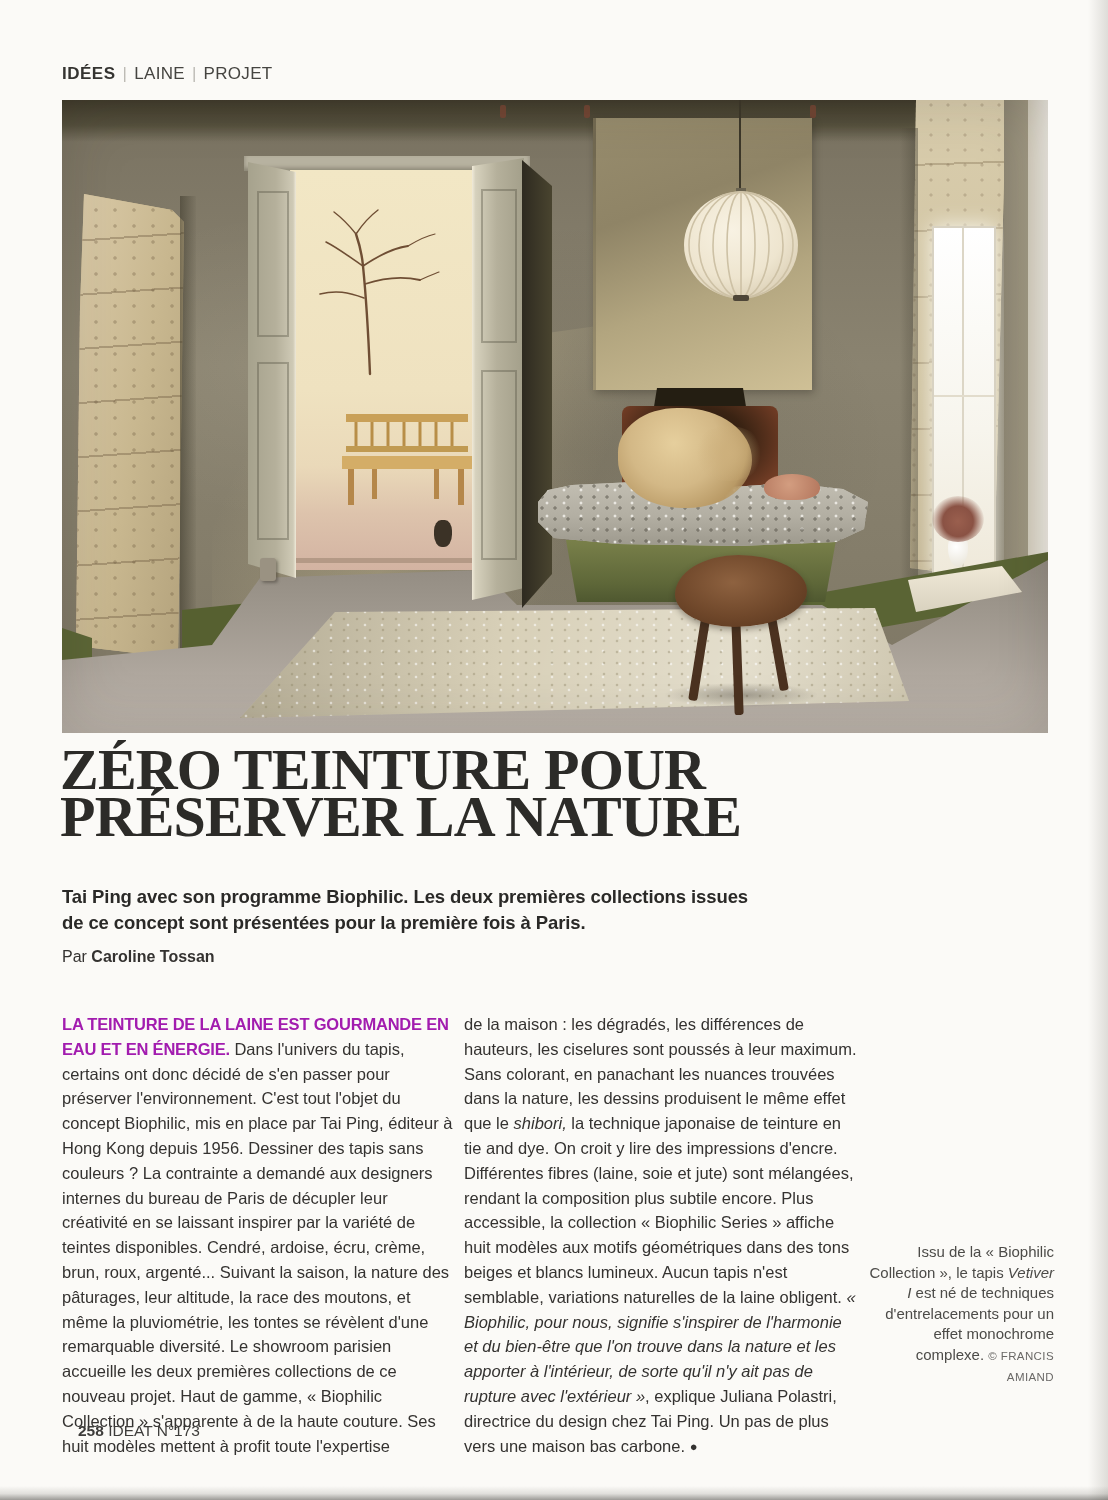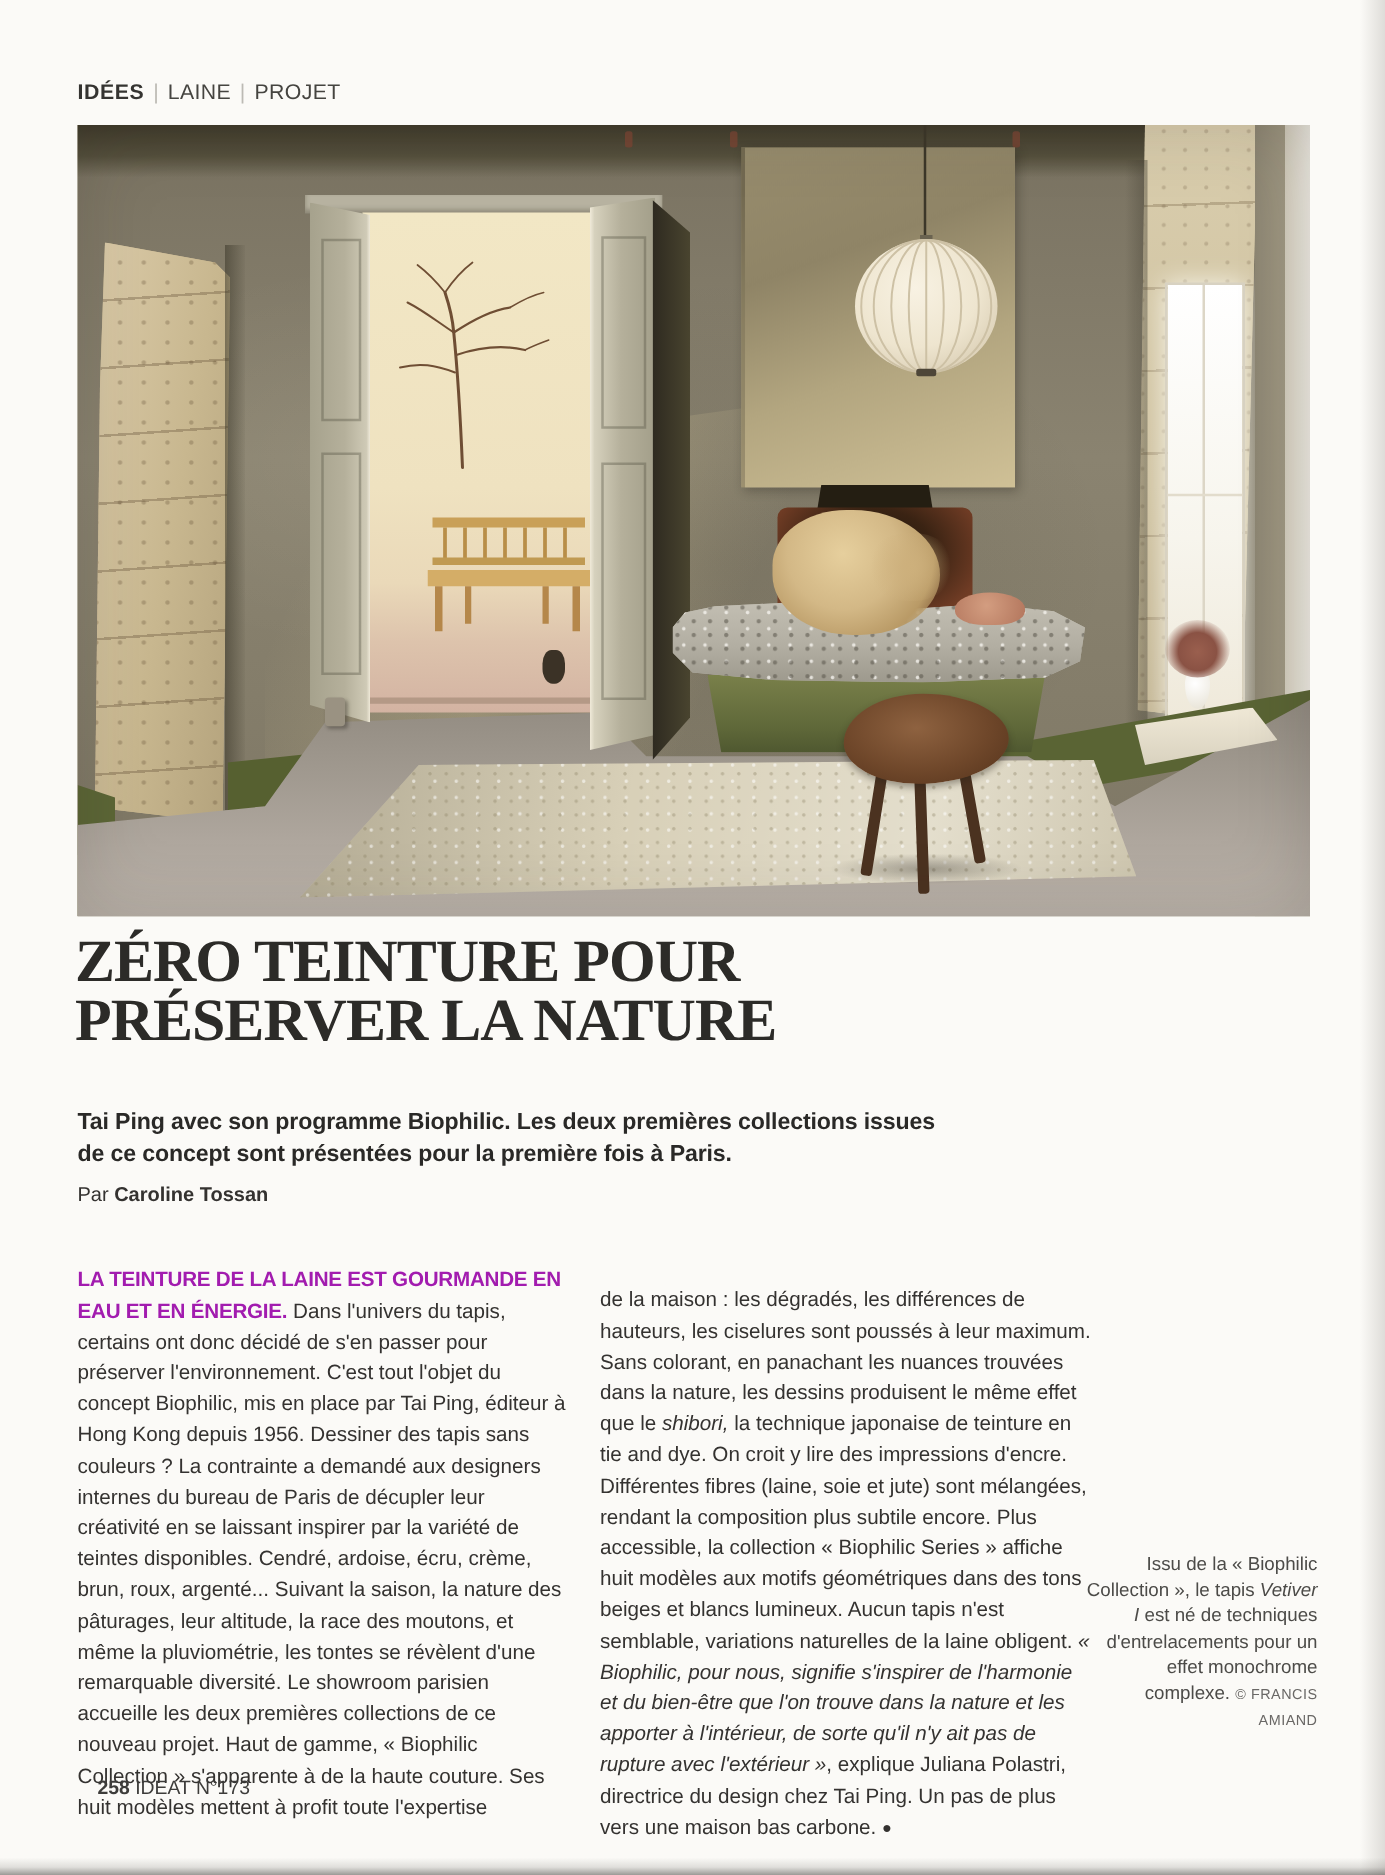--- a/index.html
+++ b/index.html
@@ -14,21 +14,21 @@
     background:linear-gradient(to right,rgba(0,0,0,0),rgba(120,116,108,.22));}
   .edge-bottom{position:absolute;left:0;bottom:0;width:100%;height:14px;
     background:linear-gradient(to bottom,rgba(0,0,0,0),rgba(82,80,74,.16) 55%,rgba(60,58,54,.50));}
   
   .kicker{position:absolute;left:62px;top:64px;font-size:17px;color:#454440;letter-spacing:.3px;}
   .kicker .k-strong{font-weight:bold;color:#353431;letter-spacing:.5px;}
   .kicker .k-sep{color:#bcbab4;padding:0 7px;font-weight:normal;}
   
   .headline{position:absolute;left:60px;top:746px;
     font-family:"Liberation Serif", serif;font-weight:bold;
-    font-size:48px;line-height:47px;letter-spacing:-.8px;color:#2c2b28;}
+    font-size:58px;line-height:47px;letter-spacing:-.8px;color:#2c2b28;}
   .standfirst{position:absolute;left:62px;top:858px;width:700px;
     font-weight:bold;font-size:18.5px;line-height:26px;color:#2a2927;letter-spacing:-.1px;}
   .byline{position:absolute;left:62px;top:948px;font-size:16px;color:#343230;}
   .byline b{font-weight:bold;}
   
   .col{position:absolute;top:1012px;font-size:16.5px;line-height:24.8px;color:#343230;text-align:left;}
   .col1{left:62px;width:392px;}
   .col2{left:464px;width:396px;}
   .lead{font-weight:bold;color:#a21caf;letter-spacing:-.2px;}
   .it{font-style:italic;}
@@ -293,21 +293,21 @@
 </p>
 
 <p class="byline" style="margin:0;">
   <span>Par </span><b>Caroline Tossan</b>
 </p>
 
 <p class="col col1" style="margin:0;">
   <span class="lead">LA TEINTURE DE LA LAINE EST GOURMANDE EN EAU ET EN ÉNERGIE.</span><span> Dans l'univers du tapis, certains ont donc décidé de s'en passer pour préserver l'environnement. C'est tout l'objet du concept Biophilic, mis en place par Tai Ping, éditeur à Hong Kong depuis 1956. Dessiner des tapis sans couleurs ? La contrainte a demandé aux designers internes du bureau de Paris de décupler leur créativité en se laissant inspirer par la variété de teintes disponibles. Cendré, ardoise, écru, crème, brun, roux, argenté... Suivant la saison, la nature des pâturages, leur altitude, la race des moutons, et même la pluviométrie, les tontes se révèlent d'une remarquable diversité. Le showroom parisien accueille les deux premières collections de ce nouveau projet. Haut de gamme, « Biophilic Collection » s'apparente à de la haute couture. Ses huit modèles mettent à profit toute l'expertise</span>
 </p>
 
-<p class="col col2" style="margin:16px;">
+<p class="col col2" style="margin:0;">
   <span>de la maison : les dégradés, les différences de hauteurs, les ciselures sont poussés à leur maximum. Sans colorant, en panachant les nuances trouvées dans la nature, les dessins produisent le même effet que le </span><span class="it">shibori,</span><span> la technique japonaise de teinture en tie and dye. On croit y lire des impressions d'encre. Différentes fibres (laine, soie et jute) sont mélangées, rendant la composition plus subtile encore. Plus accessible, la collection « Biophilic Series » affiche huit modèles aux motifs géométriques dans des tons beiges et blancs lumineux. Aucun tapis n'est semblable, variations naturelles de la laine obligent. </span><span class="it">« Biophilic, pour nous, signifie s'inspirer de l'harmonie et du bien-être que l'on trouve dans la nature et les apporter à l'intérieur, de sorte qu'il n'y ait pas de rupture avec l'extérieur »</span><span>, explique Juliana Polastri, directrice du design chez Tai Ping. Un pas de plus vers une maison bas carbone. </span><span class="endmark">●</span>
 </p>
 
 <p class="caption" style="margin:0;text-align:right;">
   <span>Issu de la « Biophilic Collection », le tapis </span><span class="it">Vetiver I</span><span> est né de techniques d'entrelacements pour un effet monochrome complexe. </span><span class="credit">© FRANCIS AMIAND</span>
 </p>
 
 <p class="footer" style="margin:16px;">
   <b>258</b><span> IDEAT N°173</span>
 </p>

